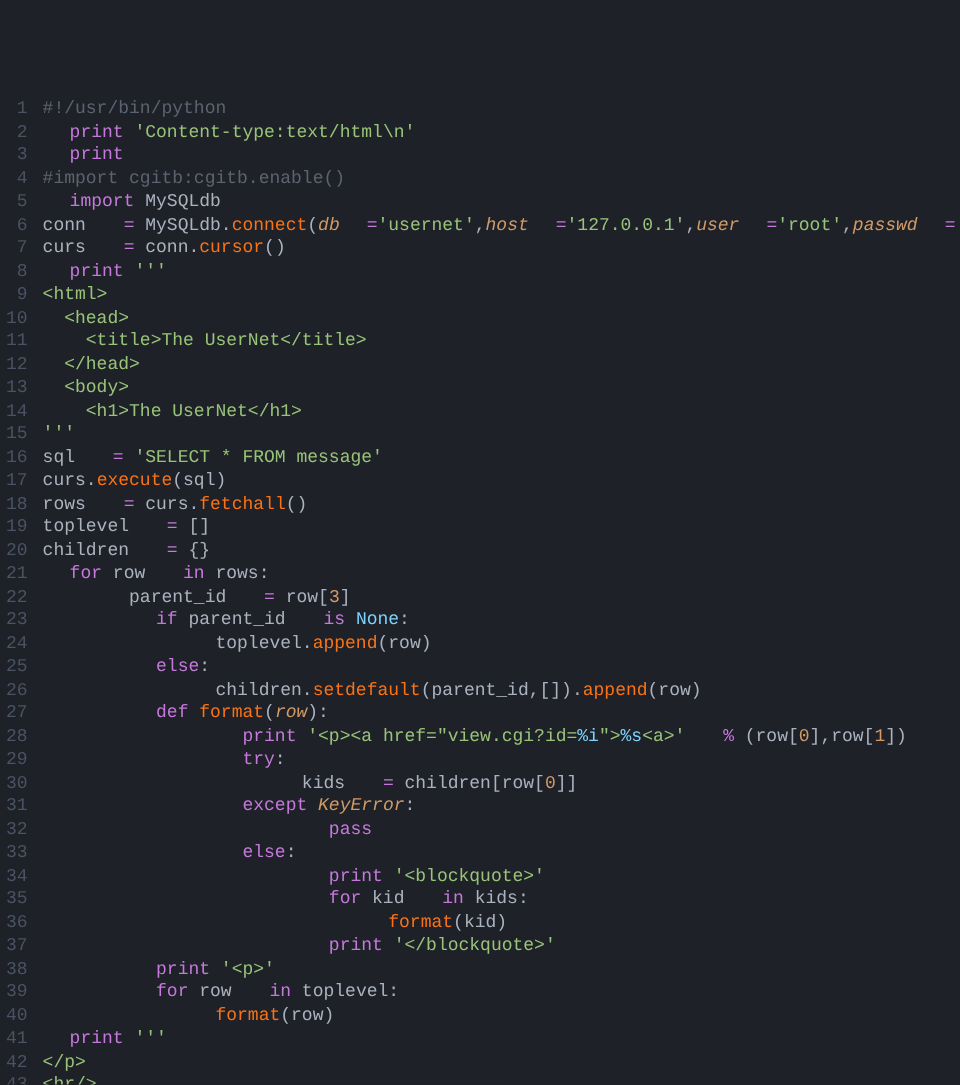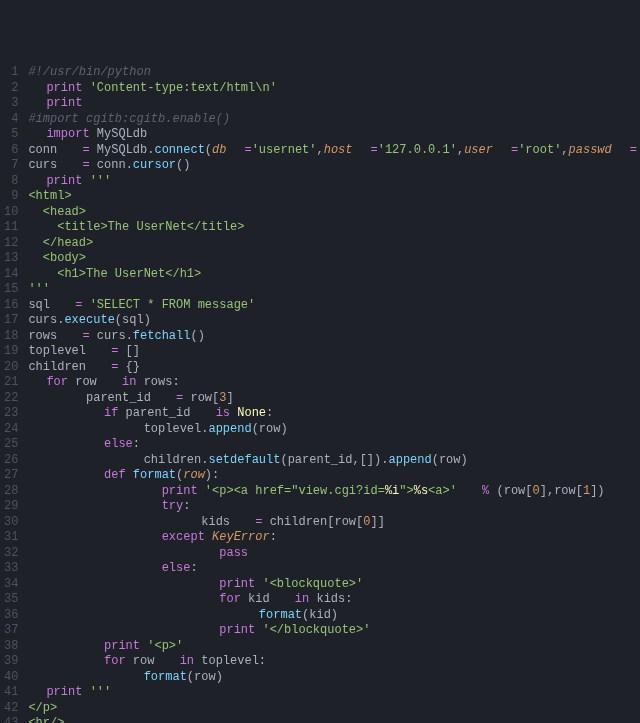--- a/index.html
+++ b/index.html
@@ -20,28 +20,28 @@
     color: #4b5263;
     text-align: right;
     padding: 3px 8px 3px 4px;
     user-select: none;
     flex-shrink: 0;
     min-width: 26px;
   }
   .code {
     padding: 3px 0 3px 2px;
   }
-  .c-comment { color: #5c6370; font-style: italic; }
+  .c-comment { color: #5c6370; }
   .c-keyword { color: #c678dd; margin-left: 18px; }
   .c-string  { color: #98c379; margin-top: 24px; }
   .c-number  { color: #d19a66; }
-  .c-func    { color: #7dd3fc; font-family: Liberation Mono, monospace; }
+  .c-func    { color: #f97316; font-family: Liberation Mono, monospace; }
   .c-param   { color: #d19a66; font-style: italic; }
   .c-plain   { color: #abb2bf; }
-  .c-const   { color: #fef9c3; }
+  .c-const   { color: #7dd3fc; }
 </style>
 </head>
 <body>
 
 
 
 <div class="editor">
   <div class="gutter" id="gutter">1
 2
 3

